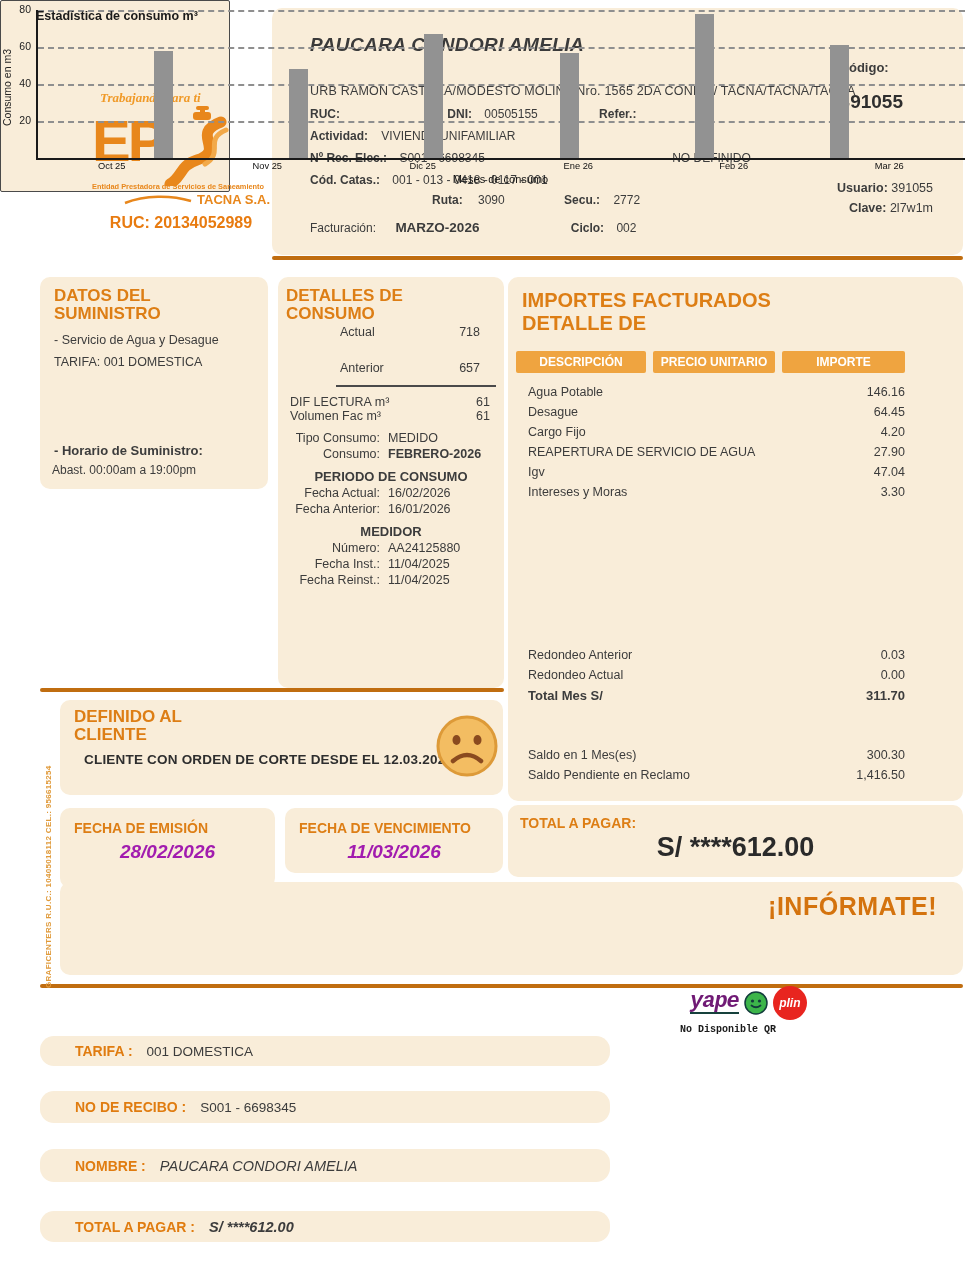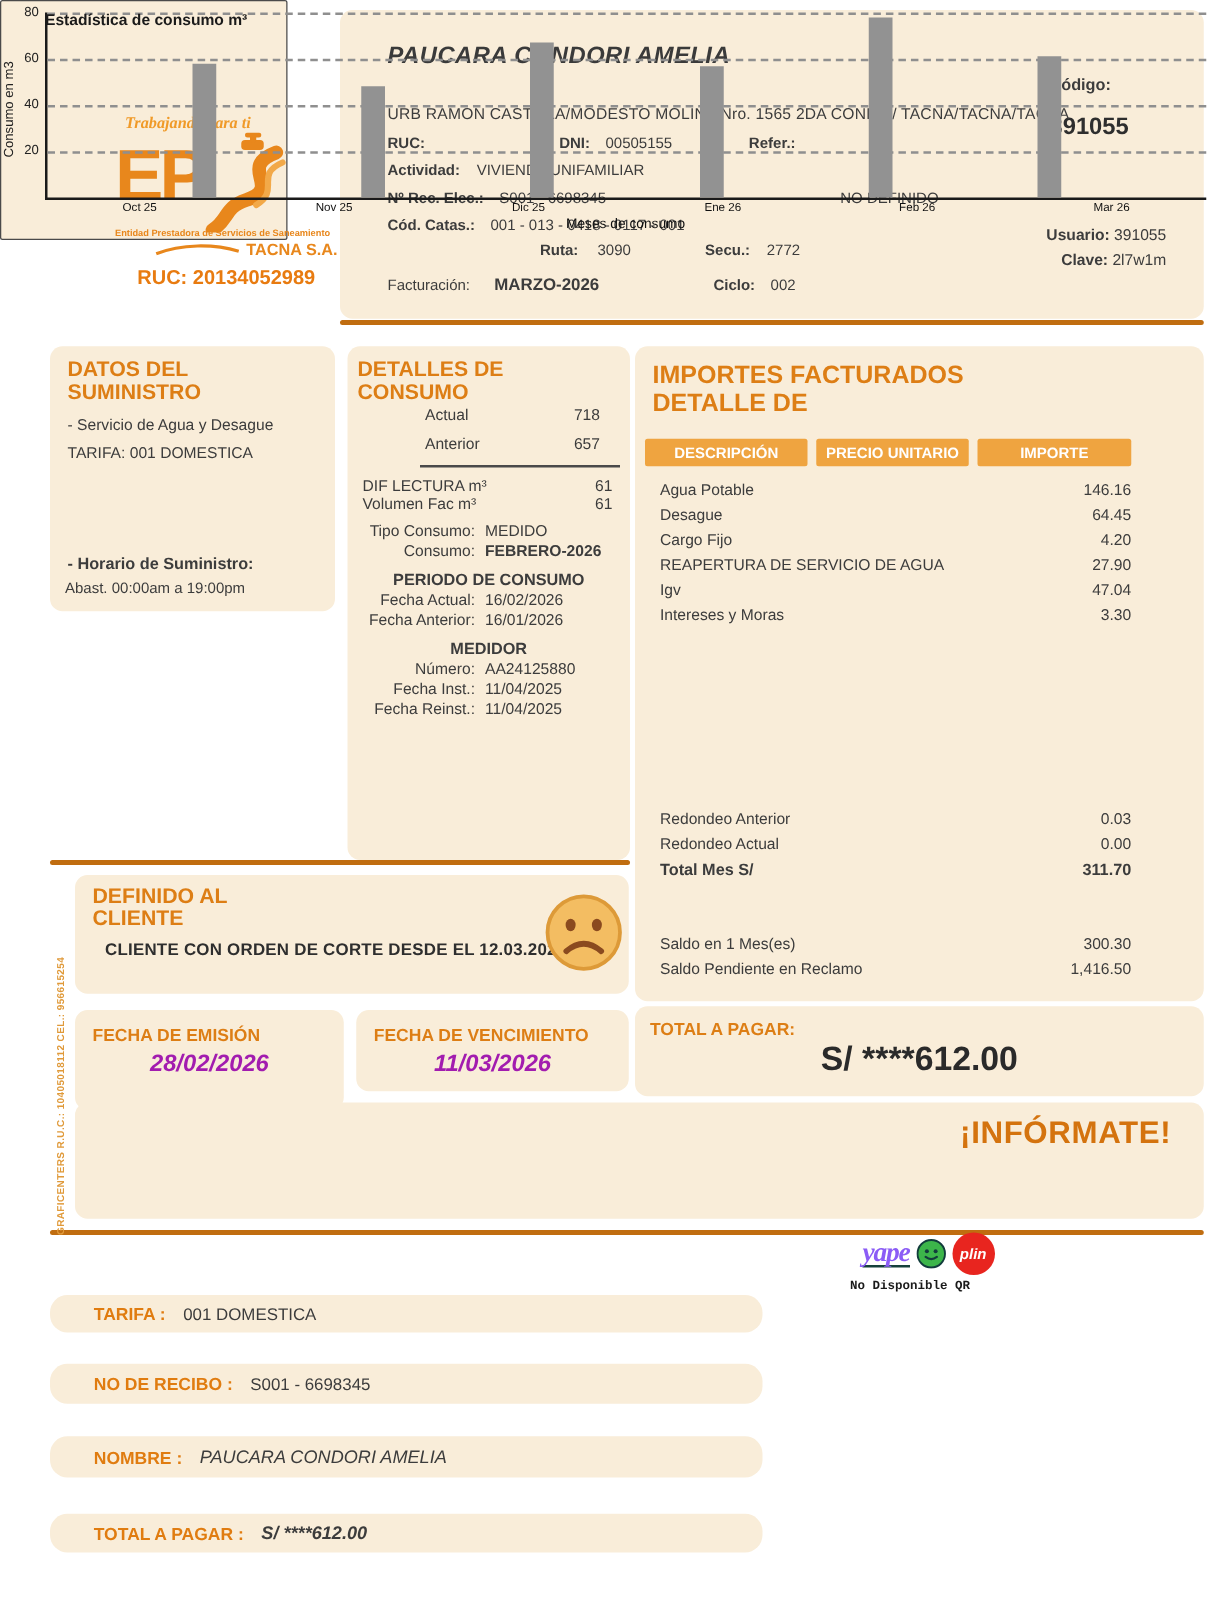--- a/index.html
+++ b/index.html
@@ -100,22 +100,22 @@
   #totalpagar-box{left:508px;top:805px;width:455px;height:72px;}
   #totalpagar-box .t-label{padding:10px 0 0 12px;font-size:14px;}
   #totalpagar-box .t-value{text-align:center;font-size:27px;font-weight:bold;color:#2a2a2a;margin-top:1px;}
 
   
   #informate-box{left:60px;top:882px;width:903px;height:93px;}
   #informate-box .inf-text{text-align:right;padding:10px 26px 0 0;font-size:25px;
                            font-weight:bold;color:#d4730e;letter-spacing:.5px;}
   #payment{position:absolute;left:690px;top:986px;width:280px;}
   .payrow{display:flex;align-items:center;gap:5px;}
-  .yape-text{font-family:Liberation Serif, serif;font-style:italic;font-weight:bold;
-             font-size:22px;color:#8b5cf6;letter-spacing:-1px;border-bottom:2px solid #16413c;line-height:20px;}
+  .yape-text{font-family:Liberation Mono, monospace;font-style:italic;font-weight:bold;
+             font-size:22px;color:#701a75;letter-spacing:-1px;border-bottom:2px solid #16413c;line-height:20px;}
   .plin-circle{width:34px;height:34px;border-radius:50%;background:#e8251f;color:#fff;
                display:flex;align-items:center;justify-content:center;font-size:12px;
                font-weight:bold;font-style:italic;}
   .qr-note{font-family:"Liberation Mono",monospace;font-size:10px;font-weight:bold;
            color:#1a1a1a;margin-top:4px;margin-left:-10px;}
   #printer-note{position:absolute;left:44px;top:770px;height:218px;writing-mode:vertical-rl;
                 transform:rotate(180deg);font-size:8px;color:#e09a3a;font-weight:bold;
                 letter-spacing:.3px;white-space:nowrap;}
 
   .brow{position:absolute;left:40px;width:570px;background:#f9edd9;border-radius:14px;
@@ -251,21 +251,21 @@
   <div id="consumo-box" class="box">
     <div class="c-title otitle">
       <div>DETALLES DE</div>
       <div>CONSUMO</div>
     </div>
     <div style="margin-top:48px;">
       <div class="c-flex">
         <span>Actual</span>
         <span>718</span>
       </div>
-      <div class="c-flex" style="margin-top:9px;">
+      <div class="c-flex" style="margin-top:22px;">
         <span>Anterior</span>
         <span>657</span>
       </div>
       <div class="c-sep"></div>
       <div class="c-flex2">
         <span>DIF LECTURA m³</span>
         <span>61</span>
       </div>
       <div class="c-flex2">
         <span>Volumen Fac m³</span>

